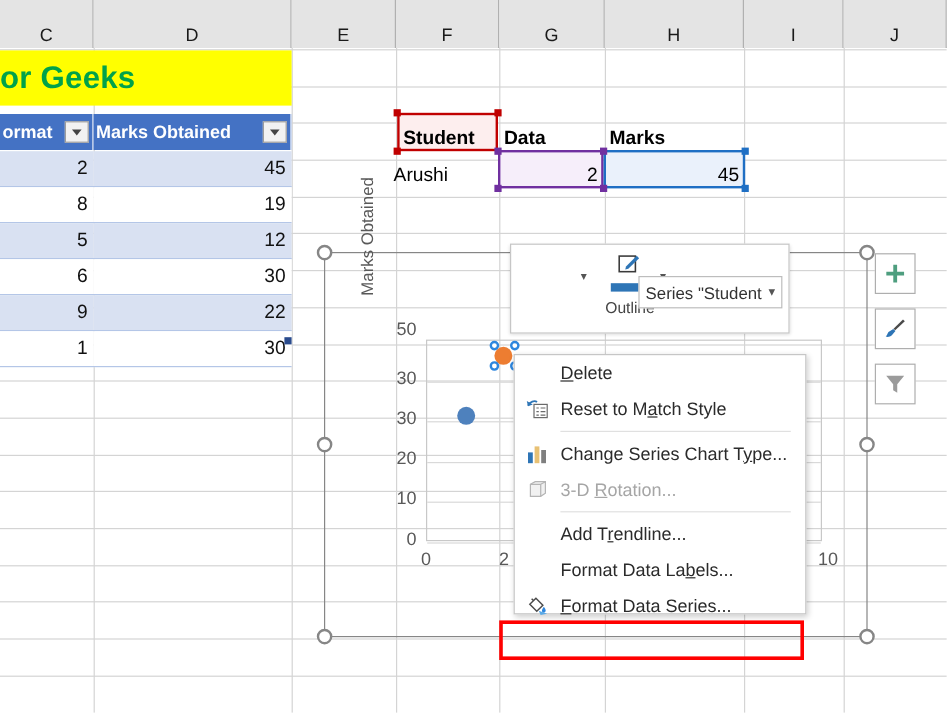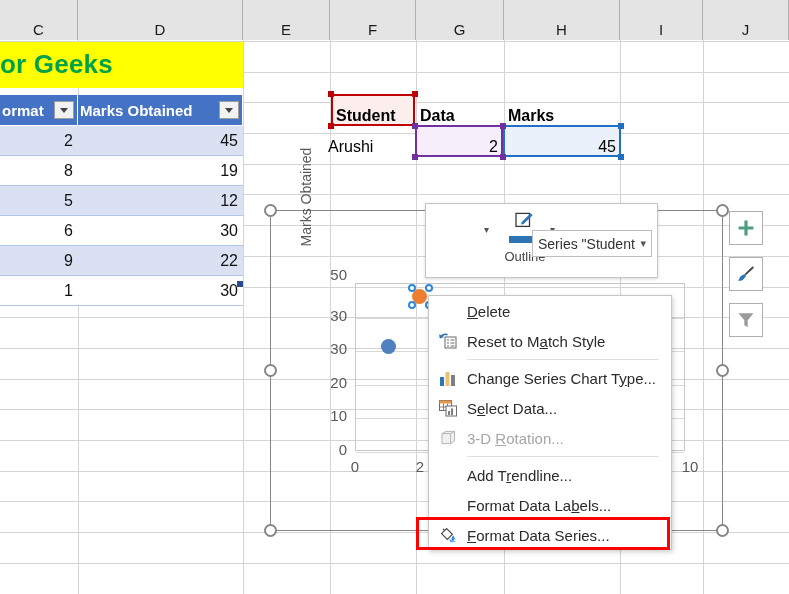--- a/index.html
+++ b/index.html
@@ -162,21 +162,21 @@
     width: 120px; height: 27px;
     border: 1px solid #bdbdbd; background: #fff;
     display: flex; align-items: center; padding: 0 5px;
     font-size: 14px; color: #333; white-space: nowrap;
   }
   .mt-combo .cc { margin-left: auto; font-size: 11px; color: #555; }
 
   
   .ctx-menu {
     position: absolute; left: 428px; top: 295px;
-    width: 244px; height: 255px;
+    width: 244px; height: 217px;
     background: #ffffff; border: 1px solid #c6c6c6;
     box-shadow: 1px 2px 5px rgba(0,0,0,.2);
   }
   .ctx-item {
     position: relative; height: 30px;
     display: flex; align-items: center;
     font-size: 15px; color: #2b2b2b;
   }
   .ctx-item .ico {
     width: 38px; min-width: 38px; height: 26px;
@@ -401,33 +401,20 @@
       <div class="ctx-item">
         <span class="ico">
           <svg width="20" height="18" viewBox="0 0 20 18">
             <rect x="2" y="8" width="4" height="9" fill="#2e75b6"></rect>
             <rect x="7.5" y="3" width="4" height="14" fill="#e8c174"></rect>
             <rect x="13" y="6" width="4" height="11" fill="#7f7f7f"></rect>
           </svg>
         </span>
         <span>Change Series Chart T<u>y</u>pe...</span>
       </div>
-      <div class="ctx-item">
-        <span class="ico">
-          <svg width="20" height="18" viewBox="0 0 20 18">
-            <rect x="1.5" y="1.5" width="12" height="10" fill="#fff" stroke="#6a6a6a"></rect>
-            <rect x="1.5" y="1.5" width="12" height="3" fill="#e8984a"></rect>
-            <path d="M5.5 4.5v7M9.5 4.5v7M1.5 8h12" stroke="#6a6a6a" stroke-width=".8"></path>
-            <rect x="8" y="7" width="10.5" height="10" fill="#fff" stroke="#6a6a6a"></rect>
-            <rect x="10" y="12" width="2" height="4" fill="#7f7f7f"></rect>
-            <rect x="13" y="9.5" width="2" height="6.5" fill="#7f7f7f"></rect>
-          </svg>
-        </span>
-        <span>S<u>e</u>lect Data...</span>
-      </div>
       <div class="ctx-item dim">
         <span class="ico">
           <svg width="20" height="18" viewBox="0 0 20 18">
             <path d="M4 4.6 L8 2.4 L16.5 2.4 L16.5 12 L12.6 14.6 L4 14.6 Z" fill="#f1f1f1" stroke="#b4b4b4"></path>
             <path d="M4 4.6 L12.6 4.6 L12.6 14.6 M12.6 4.6 L16.5 2.4" fill="none" stroke="#b4b4b4"></path>
           </svg>
         </span>
         <span>3-D <u>R</u>otation...</span>
       </div>
       <div class="ctx-sep"></div>

